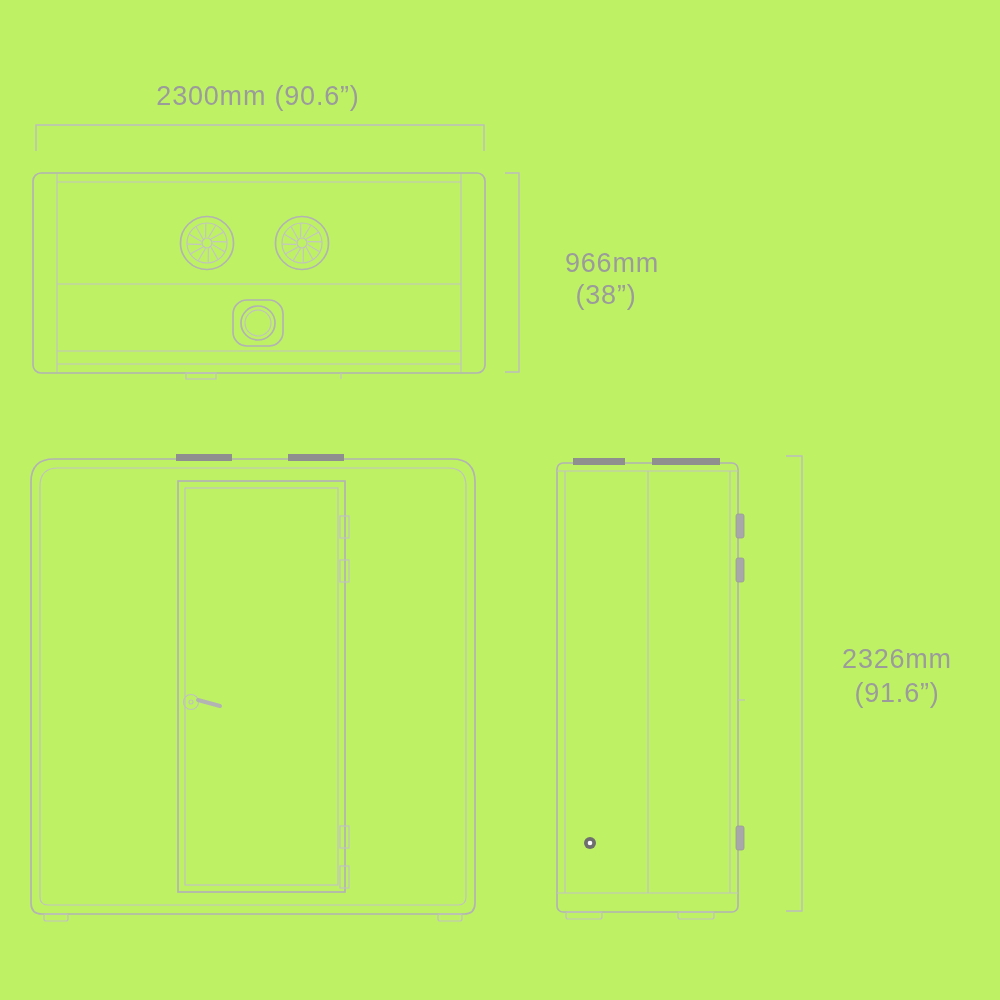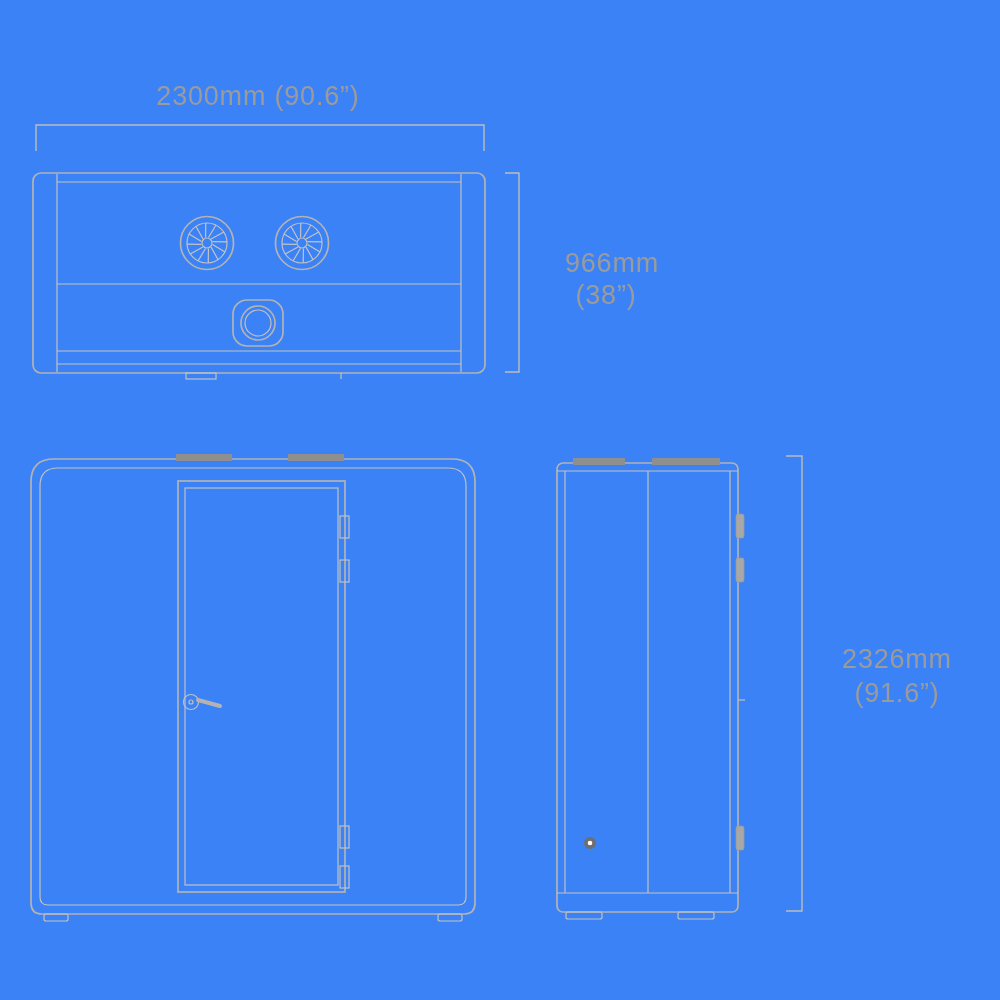--- a/index.html
+++ b/index.html
@@ -1,16 +1,16 @@
 <!DOCTYPE html>
 <html><head>
 <meta charset="utf-8">
 <style>
   html,body{margin:0;padding:0;background:#ffffff;}
-  .stage{position:relative;width:1000px;height:1000px;background:#3b82f6;overflow:hidden;}
+  .stage{position:relative;width:1000px;height:1000px;background:#bef264;overflow:hidden;}
   svg{display:block;}
   svg text{
     font-family:"Liberation Sans", sans-serif;
     fill:#9b9b9b;
     letter-spacing:0.8px;
   }
   .dim-text{font-size:27px;}
   .ln{stroke:#b3b3b3;stroke-width:1.7;fill:none;}
   .ln-thin{stroke:#c1c1c1;stroke-width:1.2;fill:none;}
   .dim{stroke:#bdbdbd;stroke-width:1.4;fill:none;}

